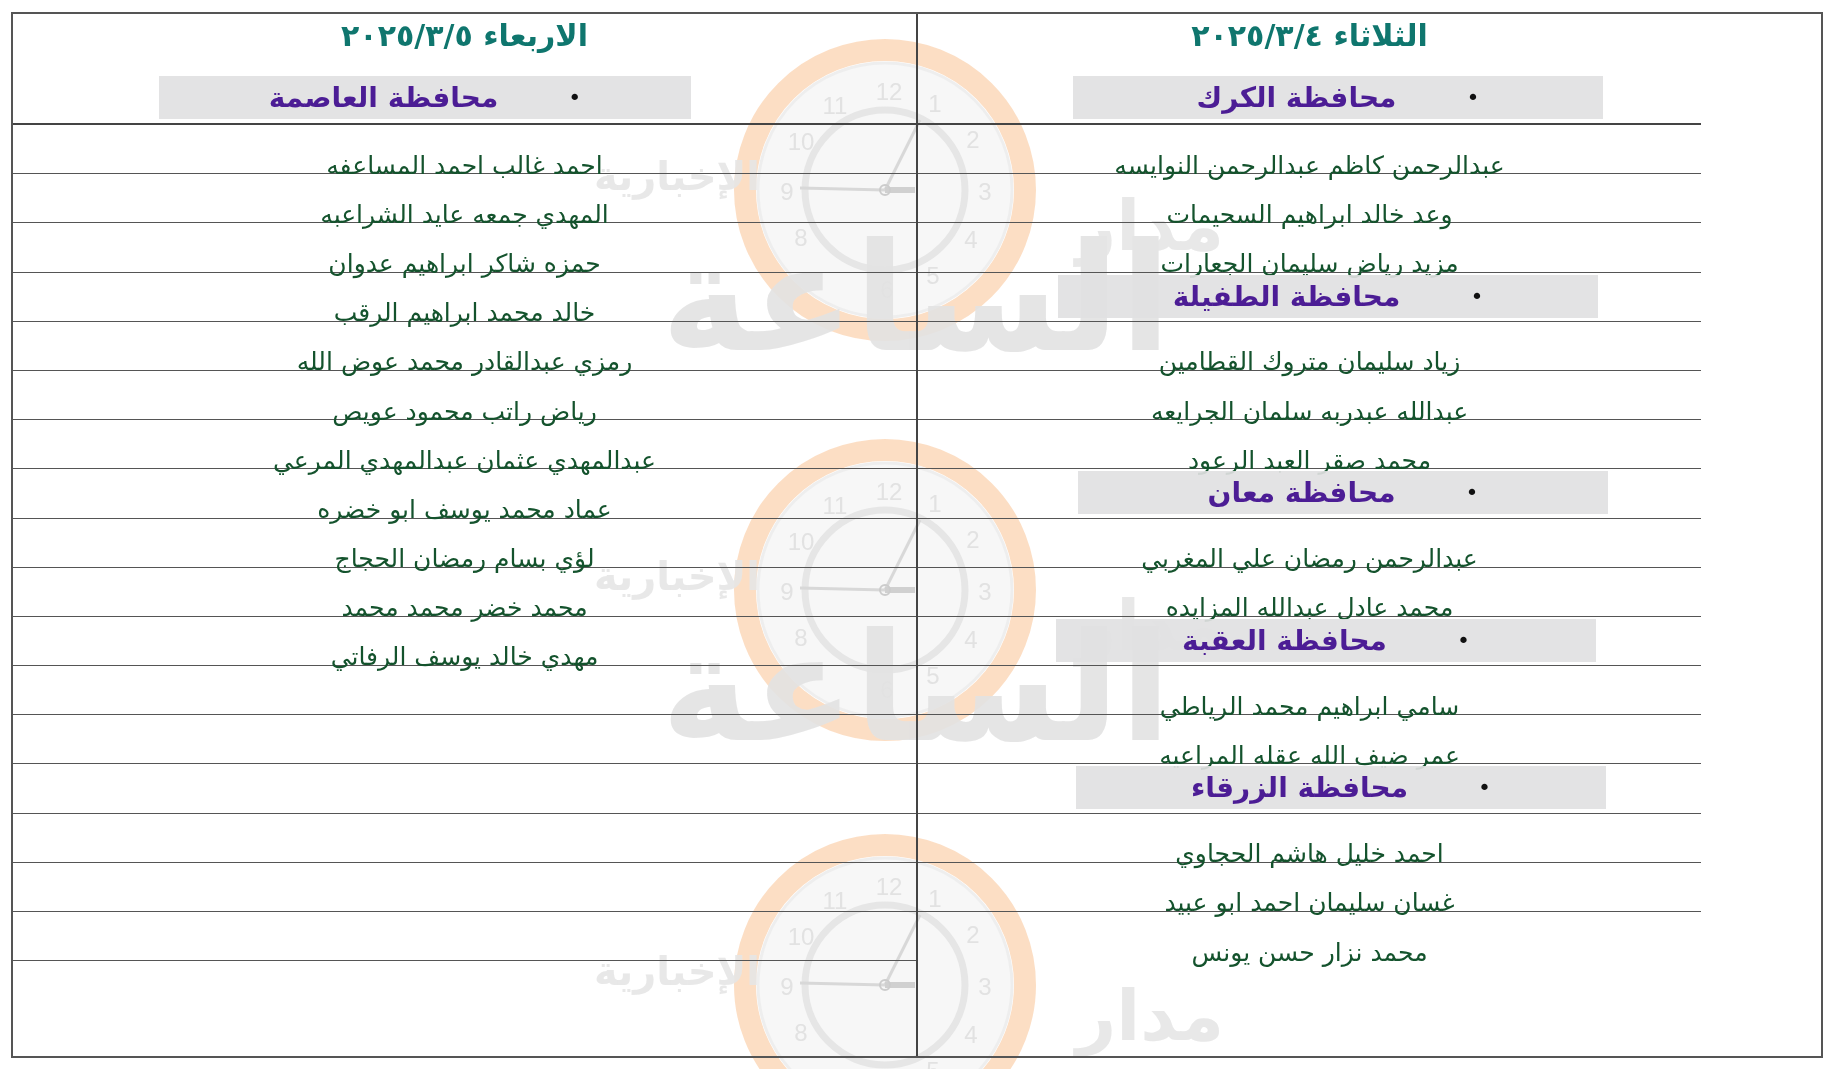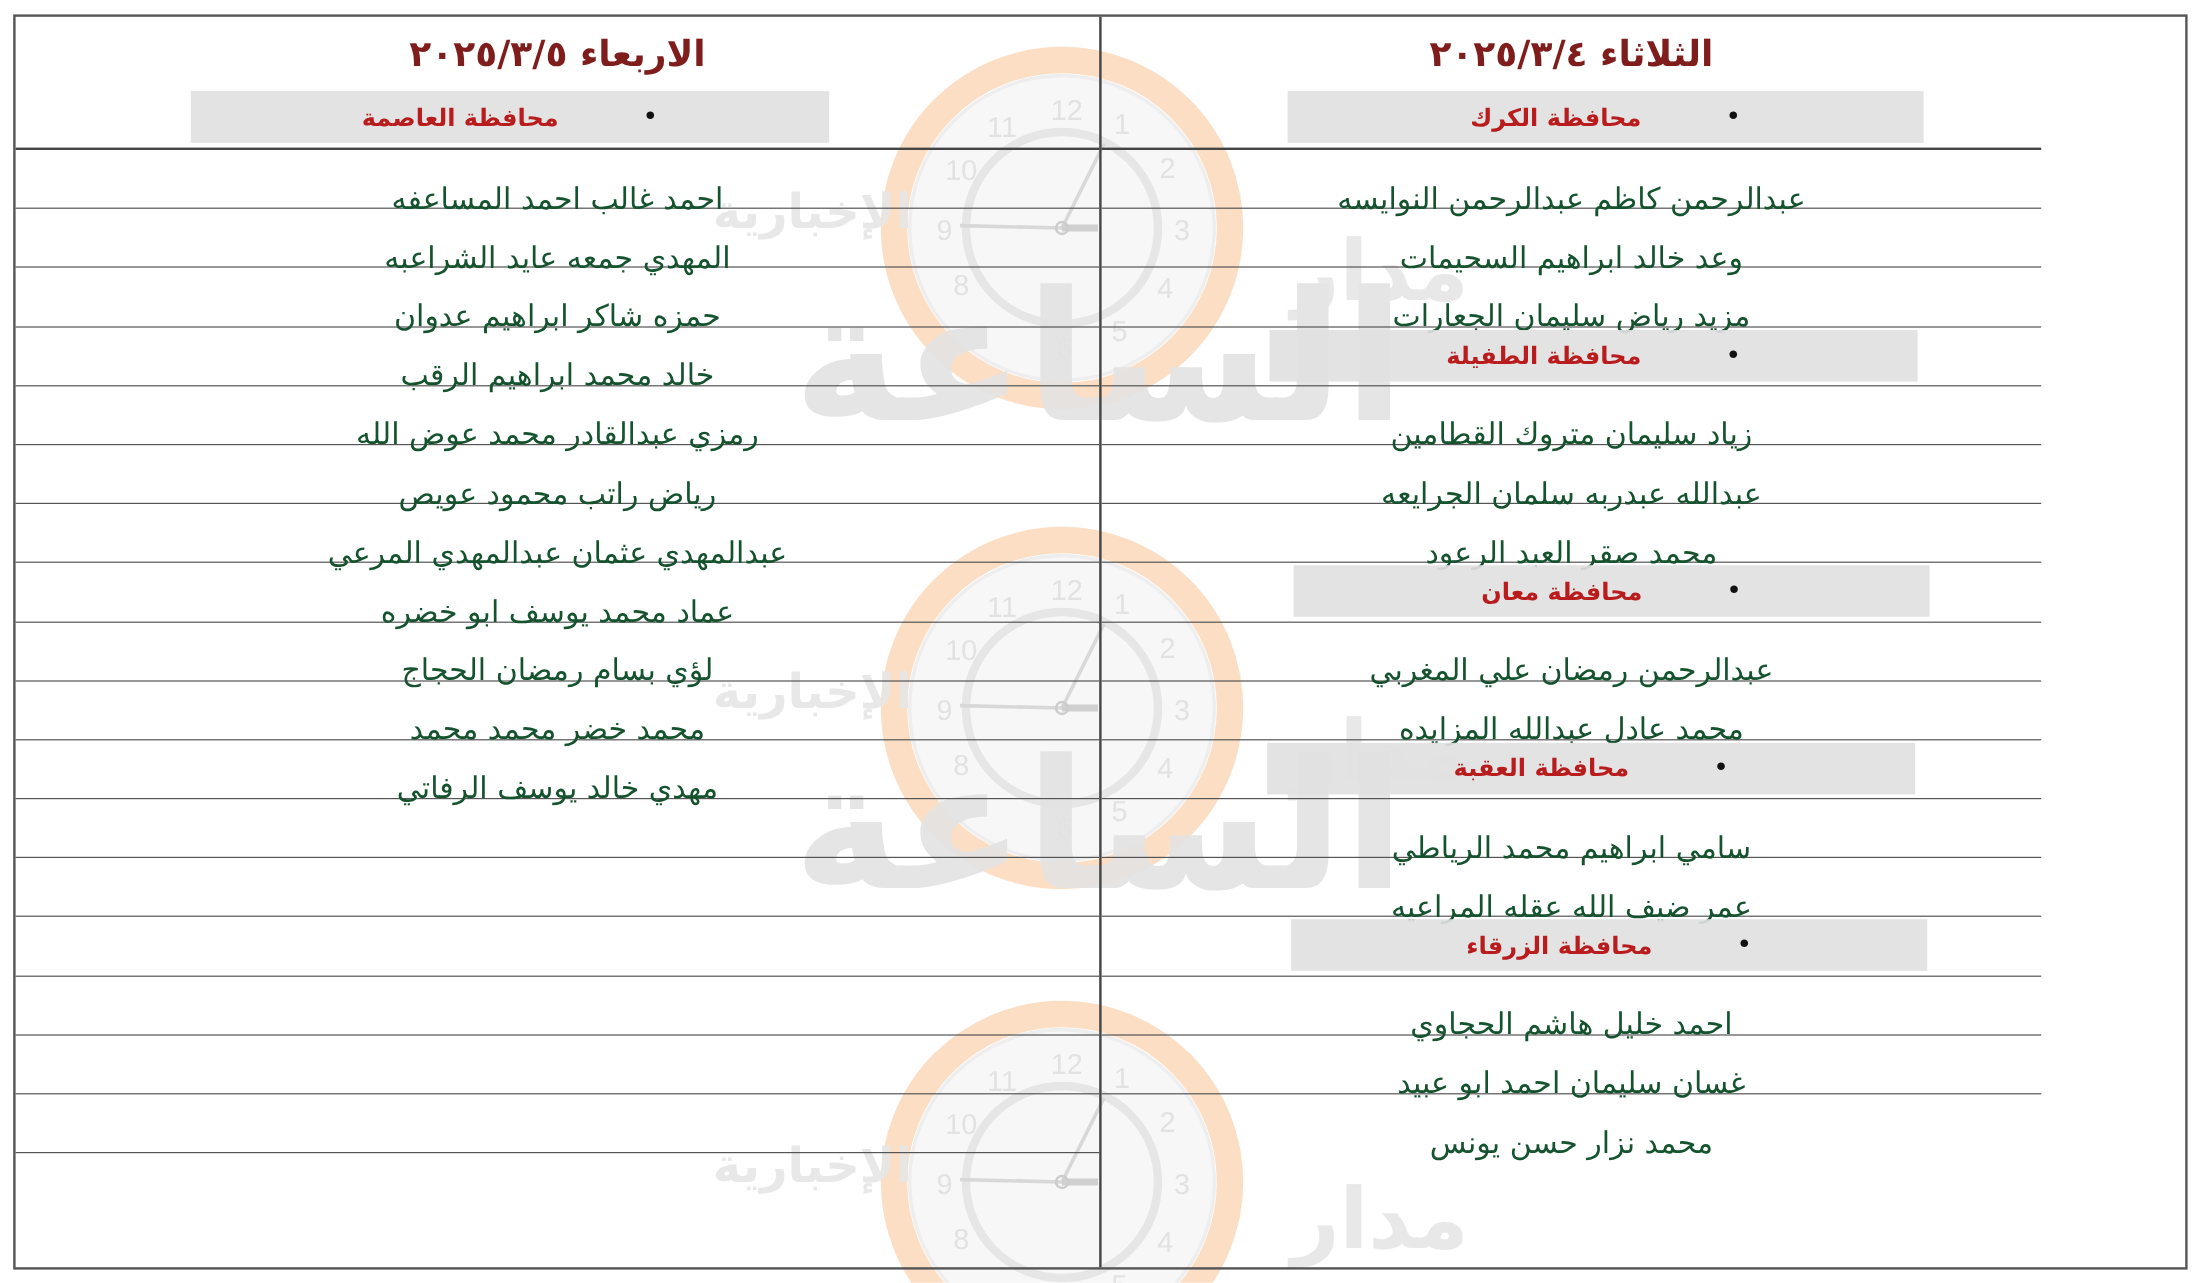--- a/index.html
+++ b/index.html
@@ -3,24 +3,24 @@
 <meta charset="utf-8">
 <style>
   html,body{margin:0;padding:0;background:#ffffff;}
   body{width:1833px;height:1069px;position:relative;overflow:hidden;font-family:"DejaVu Sans",sans-serif;}
   .wm{position:absolute;left:0;top:0;width:1833px;height:1069px;pointer-events:none;z-index:0;}
   .table{position:absolute;left:11px;top:12px;width:1812px;height:1046px;border:2px solid #555;box-sizing:border-box;z-index:1;}
   .col{position:absolute;top:0;height:100%;}
   .col.right{left:905px;width:783px;}
   .col.left{left:0;width:905px;border-right:2px solid #444;box-sizing:border-box;}
   .head{position:absolute;left:0;top:0;width:100%;height:111px;border-bottom:2px solid #444;box-sizing:border-box;}
-  .day-title{position:absolute;top:14px;width:100%;text-align:center;font-size:30px;font-weight:bold;color:#7f1d1d;direction:rtl;}
+  .day-title{position:absolute;top:4px;width:100%;text-align:center;font-size:30px;font-weight:bold;color:#0f766e;direction:rtl;}
   .sec-box{position:absolute;height:43px;background:rgba(225,225,226,0.92);display:flex;align-items:center;justify-content:center;direction:rtl;}
   .sec-box .bullet{font-size:22px;color:#111;margin-left:70px;}
-  .sec-box .sec-label{font-size:20px;font-weight:bold;color:#b91c1c;}
+  .sec-box .sec-label{font-size:28px;font-weight:bold;color:#4c1d95;}
   .rows{position:absolute;left:0;top:111px;width:100%;}
   .row{position:relative;height:49.2px;border-bottom:1.8px solid #555;box-sizing:border-box;display:flex;align-items:center;justify-content:center;direction:rtl;}
   .row:last-child{border-bottom:none;}
   .name{font-size:25px;font-weight:normal;color:#14532d;white-space:nowrap;margin-top:32px;}
   .row .sec-box{top:2px;}
 </style>
 </head>
 <body>
 
 <svg class="wm" viewBox="0 0 1833 1069" xmlns="http://www.w3.org/2000/svg">

